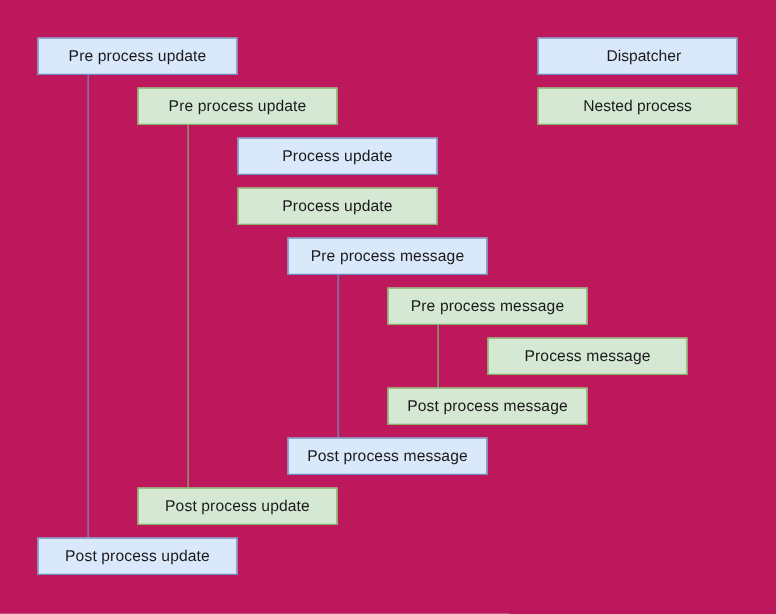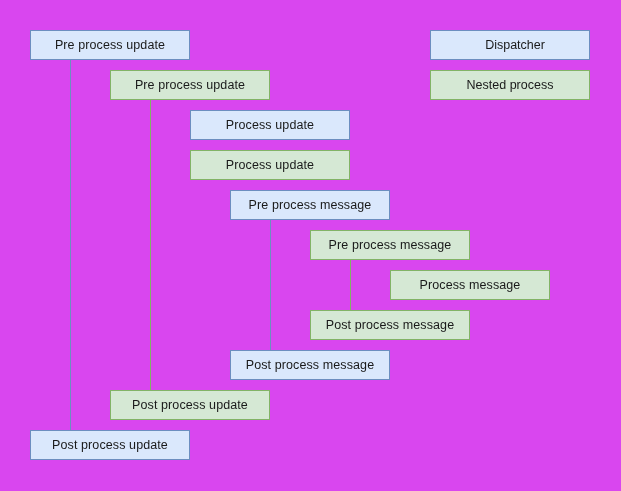--- a/index.html
+++ b/index.html
@@ -10,21 +10,21 @@
   body {
     width: 621px;
     height: 491px;
     font-family: "Liberation Sans", sans-serif;
     overflow: hidden;
   }
   #diagram-root {
     position: relative;
     width: 621px;
     height: 491px;
-    background: #d946ef;
+    background: #be185d;
   }
   .node-box {
     position: absolute;
     box-sizing: border-box;
     display: flex;
     align-items: center;
     justify-content: center;
     font-size: 12.5px;
     line-height: 1;
     color: #1a1a1a;

